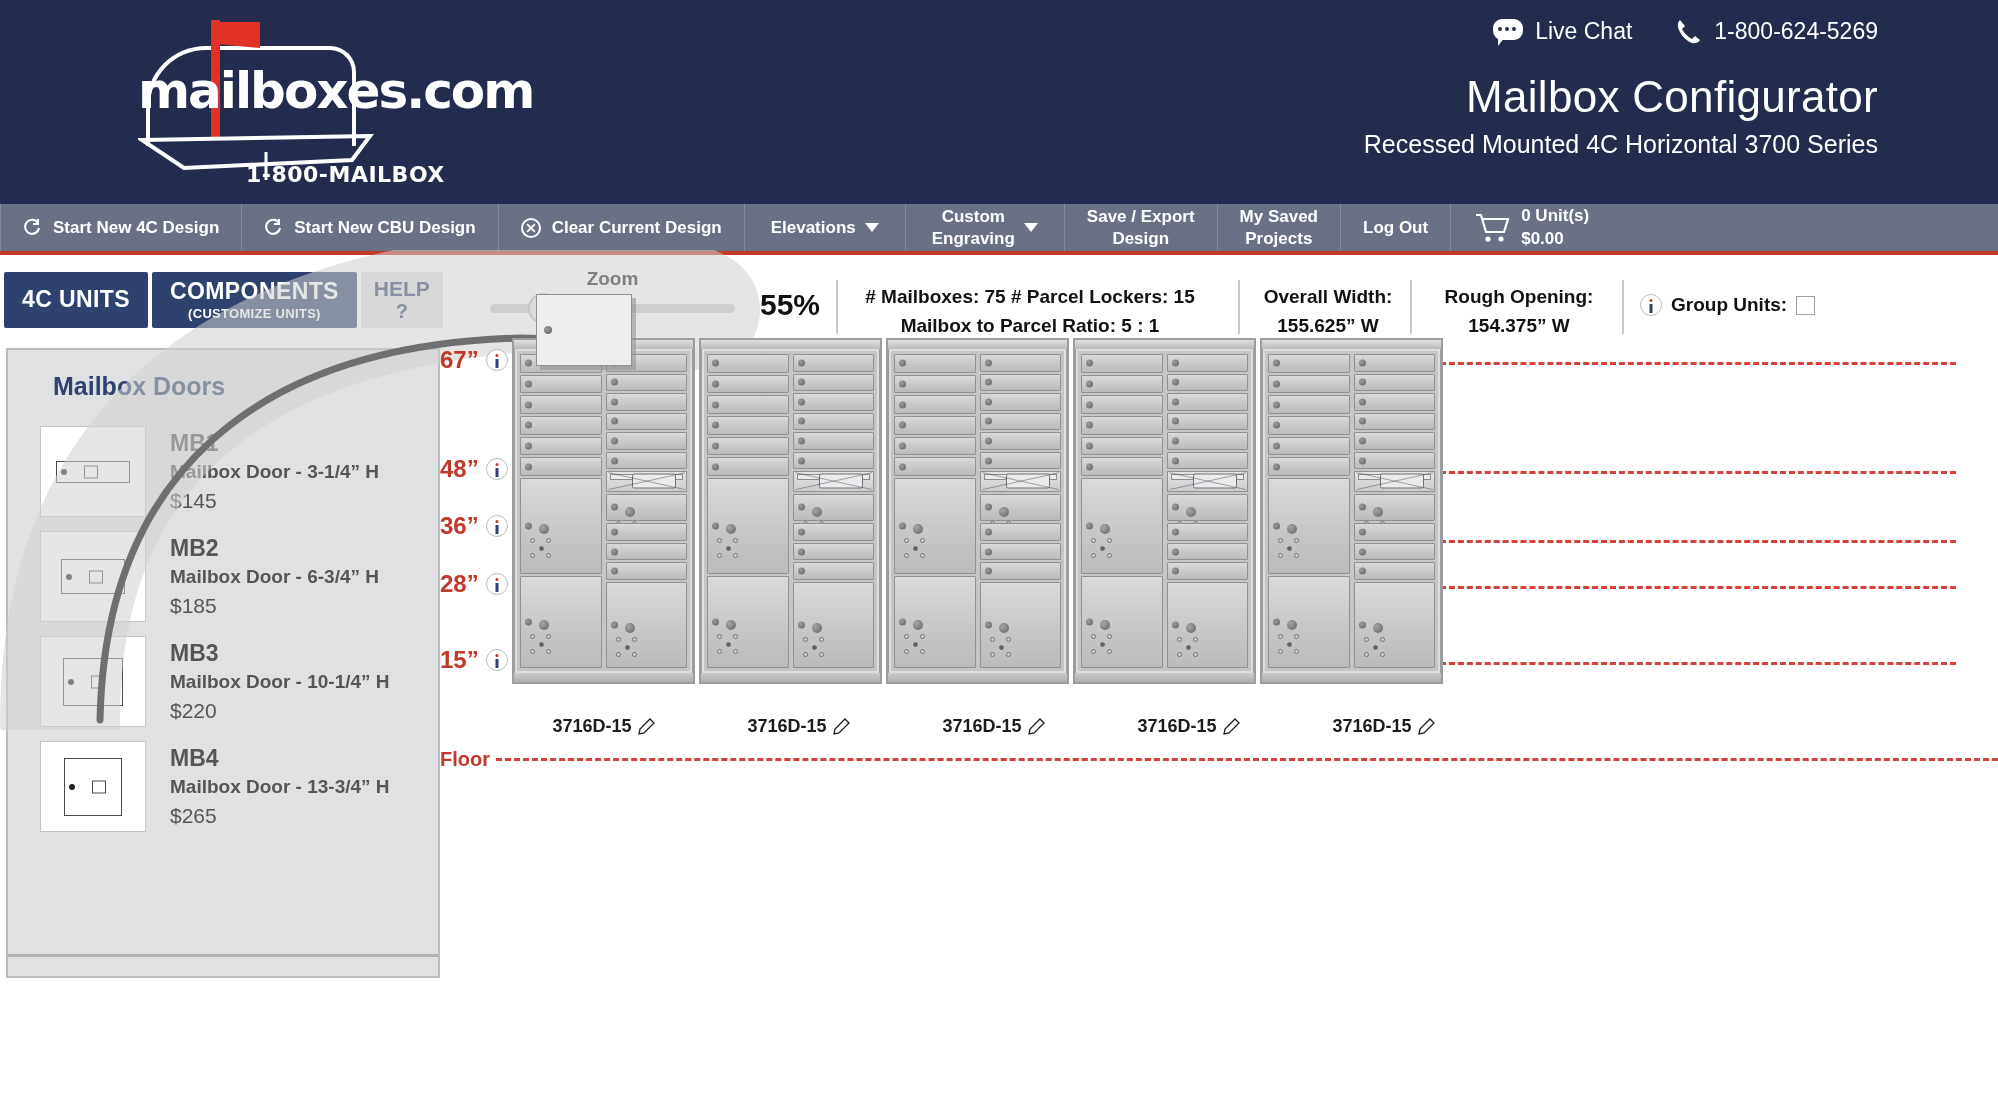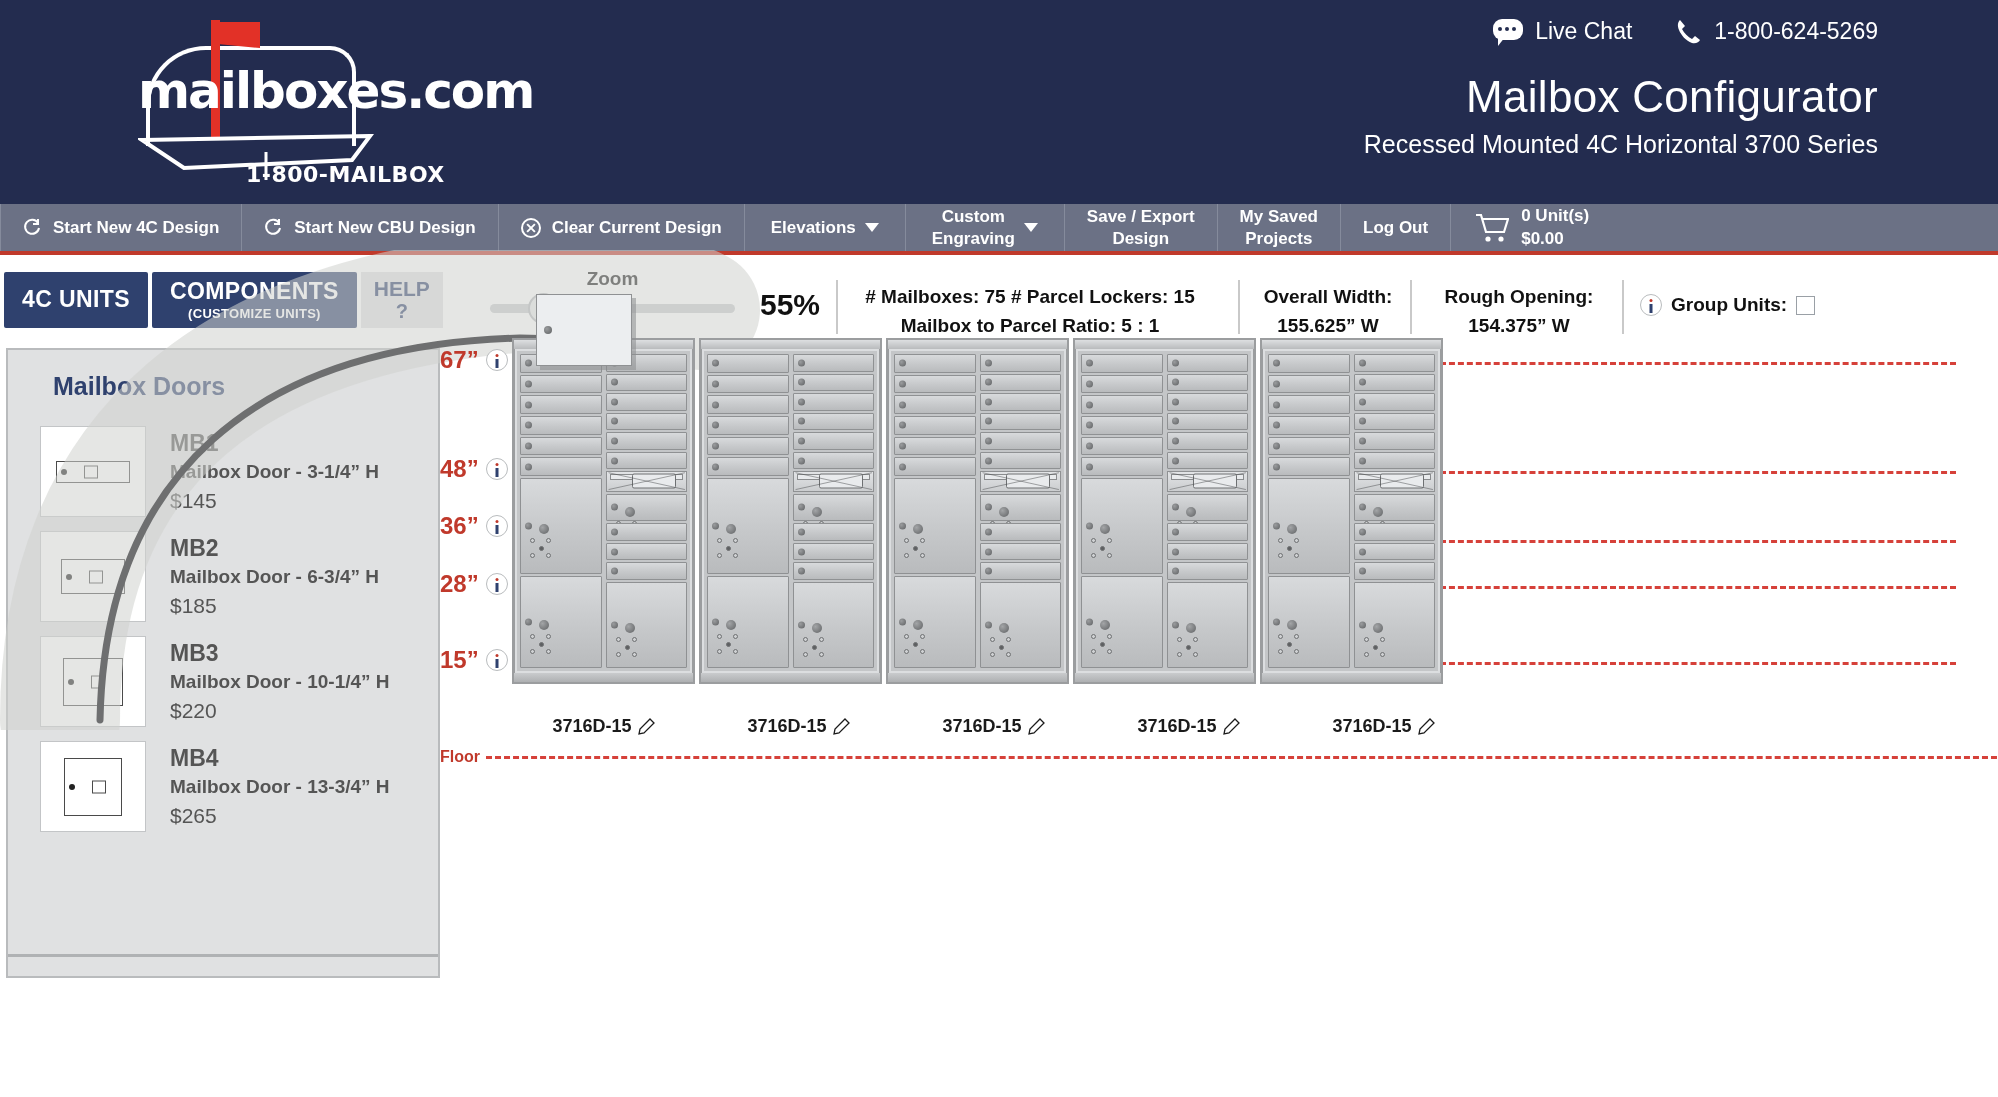--- a/index.html
+++ b/index.html
@@ -254,21 +254,21 @@
     position:absolute; left:96px; top:-46px; width:96px; height:72px;
     background:#eceef0; border:1.5px solid #8f9193; z-index:20;
     box-shadow: 4px 4px 0 rgba(140,142,144,0.55);
   }
   .drag-ghost::before{
     content:""; position:absolute; left:7px; top:50%; transform:translateY(-50%);
     width:8px;height:8px;border-radius:50%;
     background: radial-gradient(circle at 35% 35%, #9a9c9e, #5e6062);
   }
   .floor-row { position:absolute; left:0; top:408px; display:flex; align-items:center; }
-  .floor-lbl { font-size:16px; font-weight:bold; color:#c0392b; margin-right:6px; }
+  .floor-lbl { font-size:20px; font-weight:bold; color:#c0392b; margin-right:6px; }
   .floor-dash { height:0; border-top:3px dashed #d6413a; width:1520px; }
 </style>
 </head>
 <body>
 
 <div id="app">
 
   <div class="header">
     <div class="logo-wrap">
       <div class="logo-box-arc"></div>

